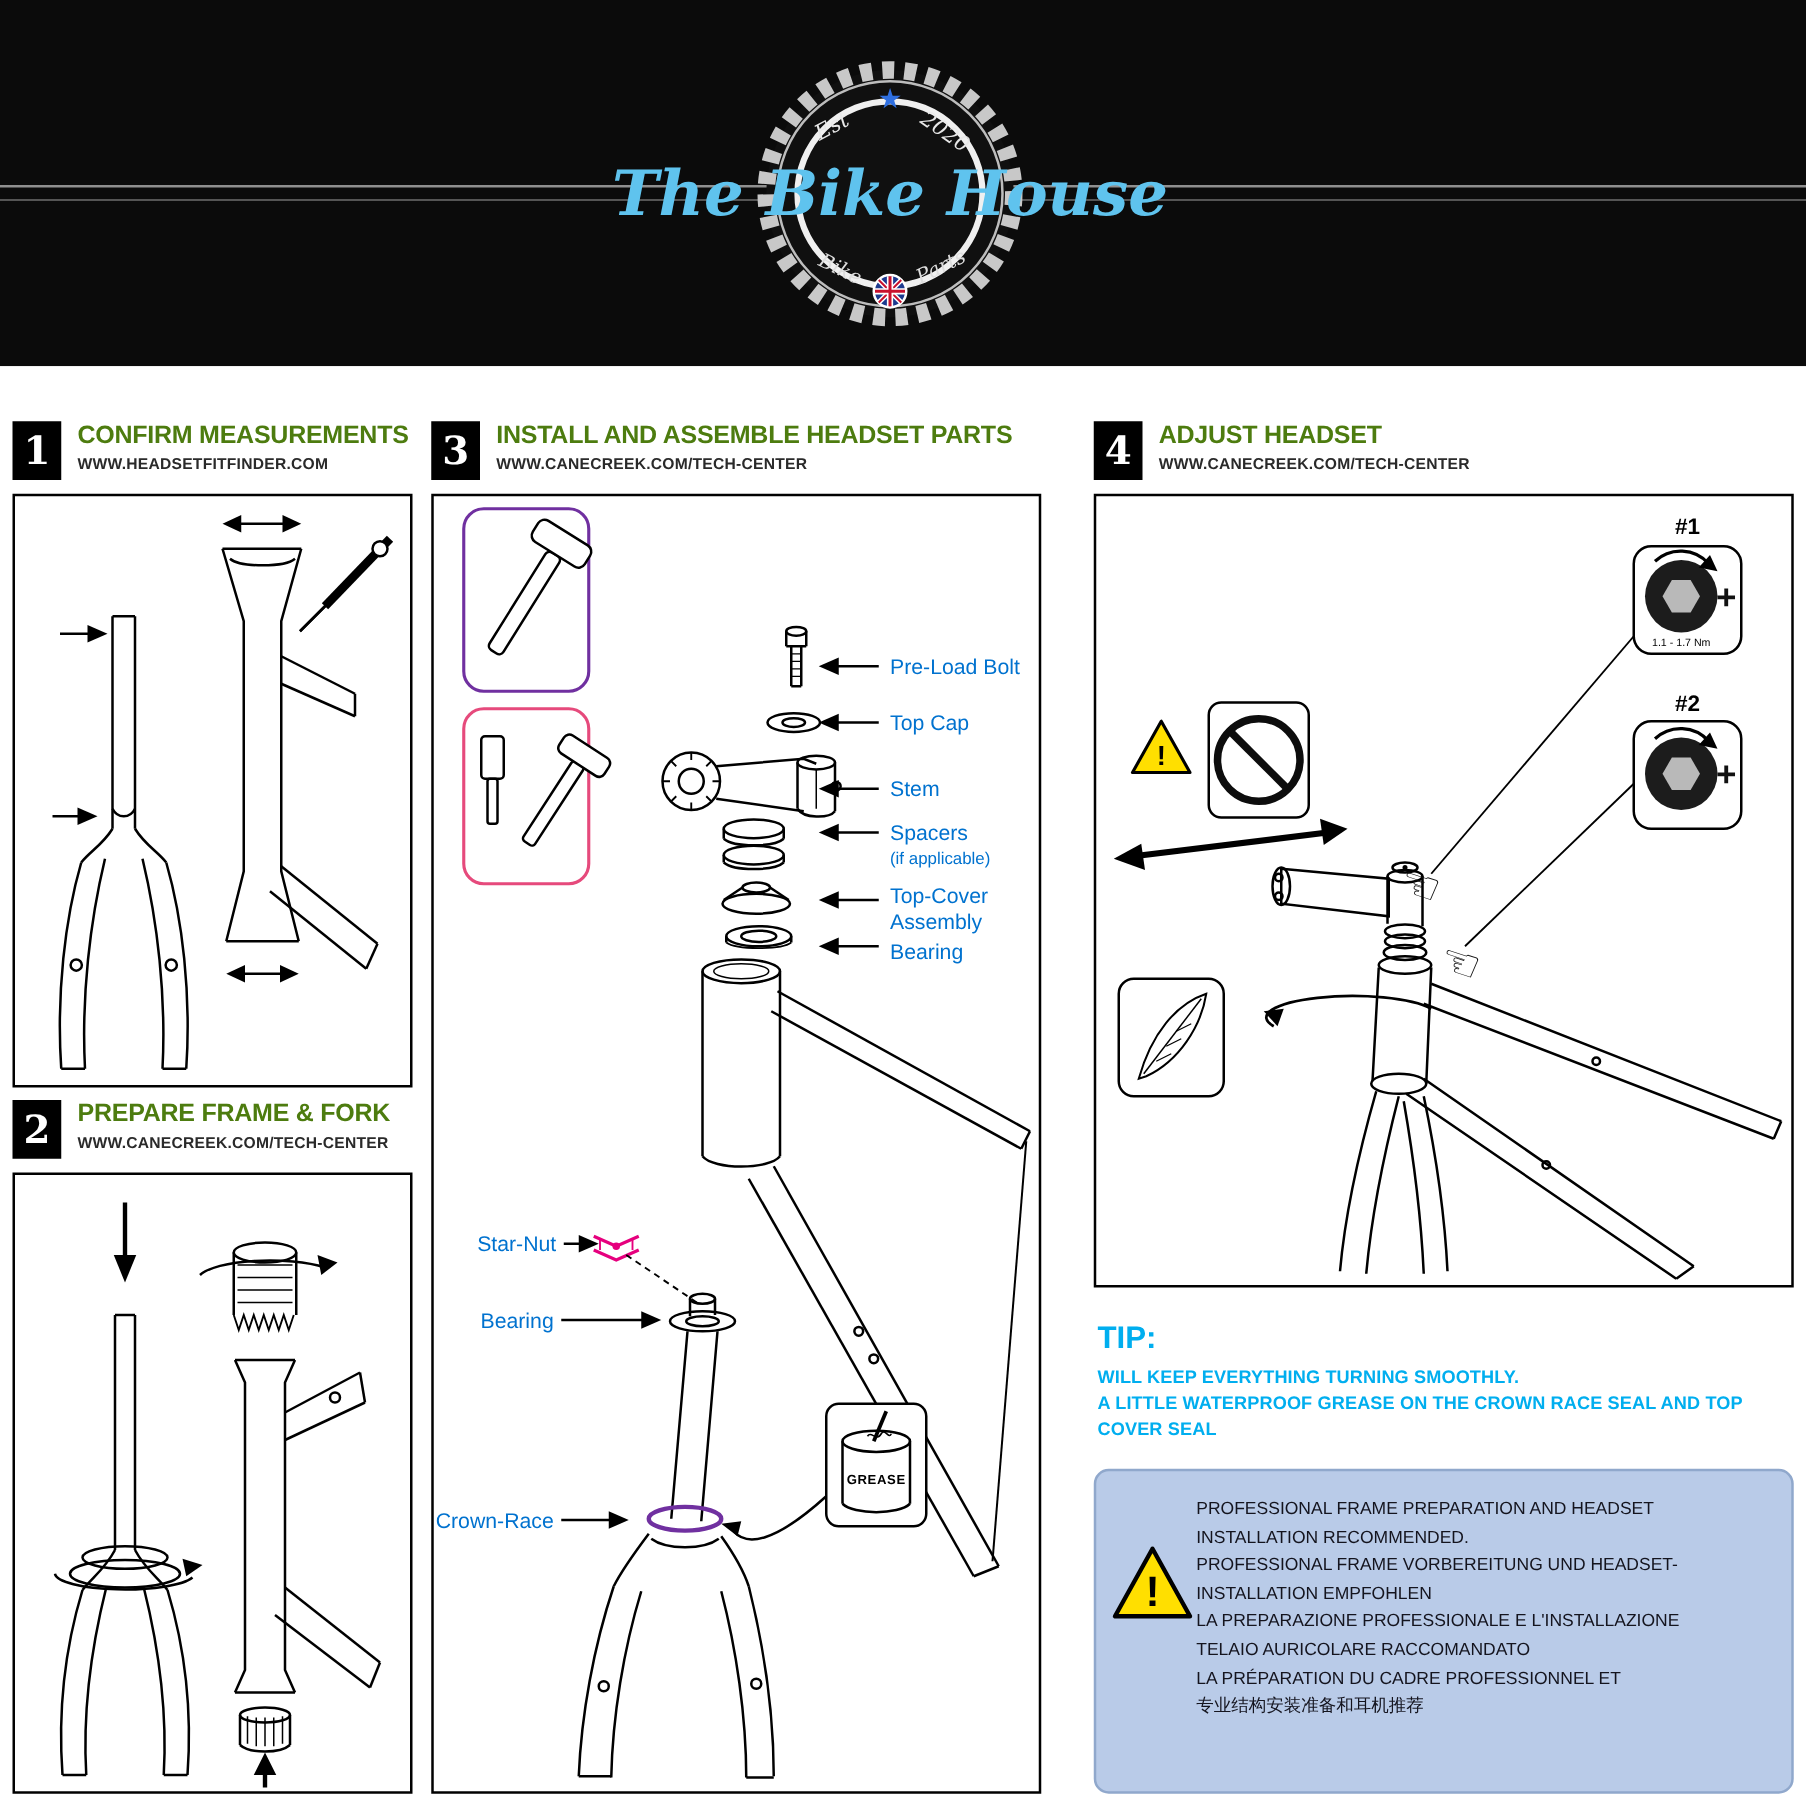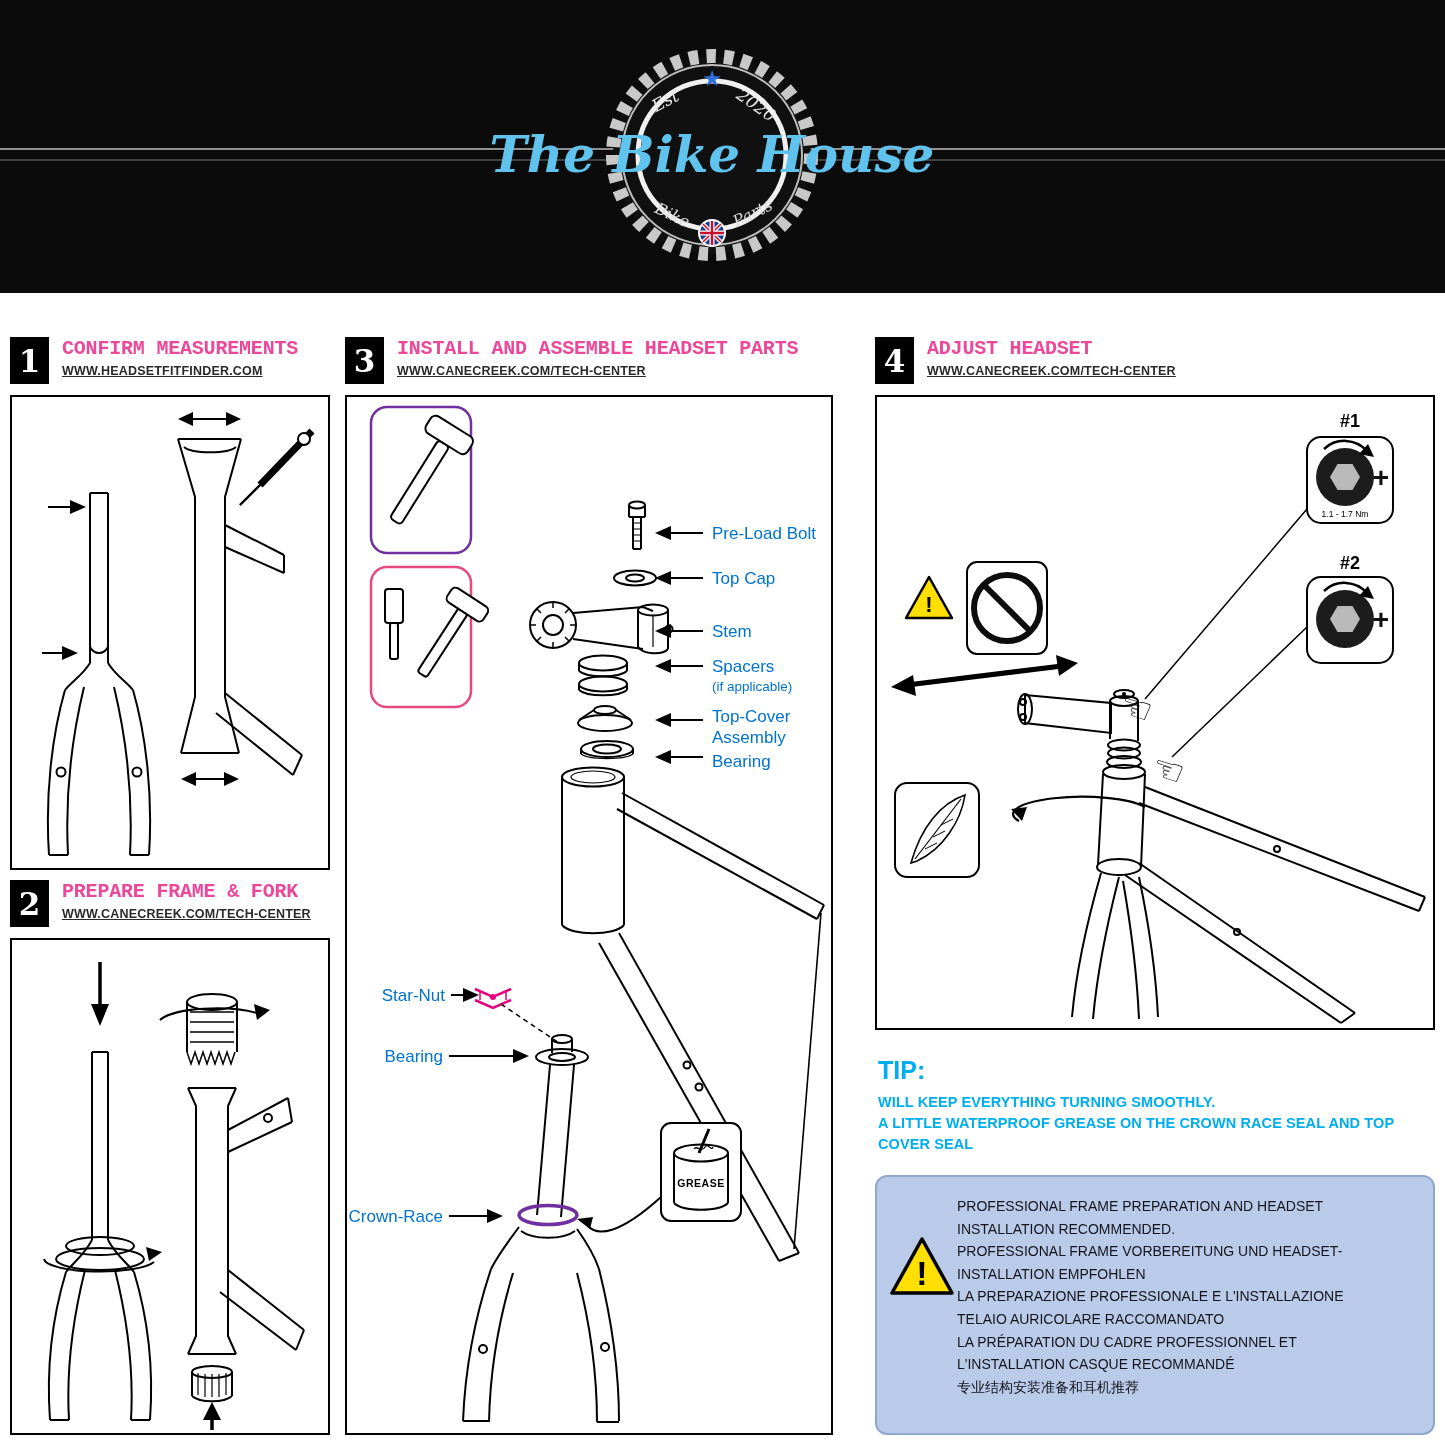--- a/index.html
+++ b/index.html
@@ -6,22 +6,22 @@
   .page{position:relative;width:1445px;height:1445px;background:#fff;overflow:hidden;
         font-family:"Liberation Sans",sans-serif;}
   
   .banner{position:absolute;left:0;top:0;width:1445px;height:293px;}
   .banner svg{display:block;}
   
   .step-header{position:absolute;display:flex;gap:13px;align-items:flex-start;}
   .step-num{width:39px;height:47px;background:#000;color:#fff;flex:0 0 auto;
             font-family:"DejaVu Serif",serif;font-weight:bold;font-size:31px;
             display:flex;align-items:center;justify-content:center;}
-  .step-title{font-weight:bold;font-size:20px;letter-spacing:-0.2px;color:#ec4899;line-height:23px;font-family:Liberation Mono, monospace;}
-  .step-url{font-size:12.5px;font-weight:bold;color:#2a2a2a;letter-spacing:0.2px;margin-top:4px;text-decoration:underline;}
+  .step-title{font-weight:bold;font-size:20px;letter-spacing:-0.2px;color:#4d7c0f;line-height:23px;}
+  .step-url{font-size:12.5px;font-weight:bold;color:#2a2a2a;letter-spacing:0.2px;margin-top:4px;}
   
   .dbox{position:absolute;border:2px solid #000;background:#fff;box-sizing:border-box;}
   .dbox svg{display:block;}
   
   text{font-family:"Liberation Sans",sans-serif;}
   .lbl{font-size:17px;fill:#0072cf;}
   .lbl-sm{font-size:13.5px;fill:#0072cf;}
   .lbl-end{text-anchor:end;}
   .hexnum{font-size:18px;font-weight:bold;fill:#000;text-anchor:middle;}
   .plus{font-size:28px;font-weight:bold;fill:#111;text-anchor:middle;}
@@ -480,18 +480,17 @@
       <text x="33" y="50" class="bang-big">!</text>
     </svg>
     <div class="warn-text">
       <div class="warn-line">PROFESSIONAL FRAME PREPARATION AND HEADSET</div>
       <div class="warn-line">INSTALLATION RECOMMENDED.</div>
       <div class="warn-line">PROFESSIONAL FRAME VORBEREITUNG UND HEADSET-</div>
       <div class="warn-line">INSTALLATION EMPFOHLEN</div>
       <div class="warn-line">LA PREPARAZIONE PROFESSIONALE E L'INSTALLAZIONE</div>
       <div class="warn-line">TELAIO AURICOLARE RACCOMANDATO</div>
       <div class="warn-line">LA PRÉPARATION DU CADRE PROFESSIONNEL ET</div>
-      <div class="warn-line">L'INSTALLATION CASQUE RECOMMANDÉ</div>
       <div class="warn-line">专业结构安装准备和耳机推荐</div>
     </div>
   </div>
 
 </div>
 
 </body></html>

